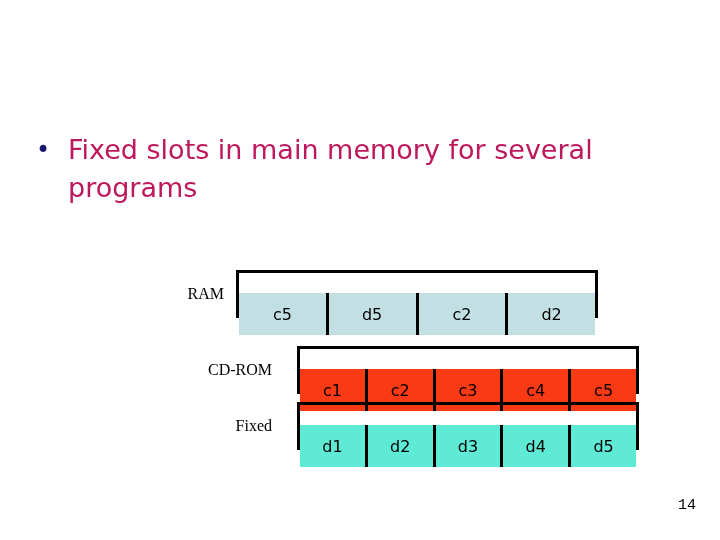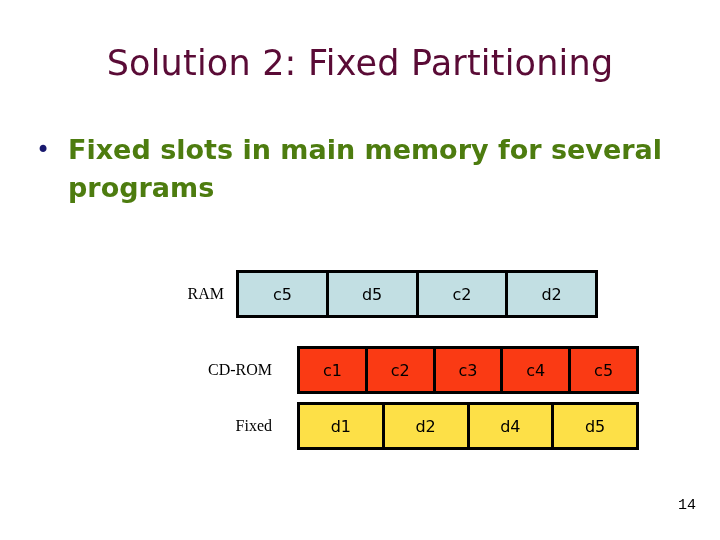--- a/index.html
+++ b/index.html
@@ -54,24 +54,23 @@
   .bullet-marker {
     flex: 0 0 auto;
     width: 32px;
     text-align: left;
     font-size: 24px;
     line-height: 38px;
     color: #18186e;
   }
   .bullet-text {
     flex: 1 1 auto;
-    color: #4d7c0f;
+    color: #be185d;
     font-size: 27px;
     line-height: 38px;
-    font-weight: bold;
   }
 
   
   .diagram {
     position: absolute;
     left: 0;
     top: 268px;
     width: 720px;
   }
   .mem-row {
@@ -110,44 +109,44 @@
 
   .cell {
     box-sizing: border-box;
     display: flex;
     align-items: center;
     justify-content: center;
     font-size: 16px;
     color: #000000;
     border-right: 3px solid #000000;
     height: 100%;
+    margin-top: 20px;
   }
   .cell:last-child { border-right: none; }
 
   .cell.ram-cell   { background: #c2dfe3; flex: 1 1 0; }
   .cell.ram-cell.wide { flex: 1.45 1 0; }
   .cell.cd-cell    { background: #fa3a14; flex: 1 1 0; }
-  .cell.disk-cell  { background: #fde047; flex: 1 1 0; }
+  .cell.disk-cell  { background: #5eead4; flex: 1 1 0; }
 
   
   .page-number {
     position: absolute;
     right: 24px;
     bottom: 26px;
     font-size: 15px;
     color: #000000;
     font-family: Liberation Mono, monospace;
   }
 </style>
 </head>
 <body>
 
 <div class="slide">
 
-  <div class="slide-title">Solution 2: Fixed Partitioning</div>
 
   <div class="bullet-block">
     <div class="bullet-row">
       <span class="bullet-marker">•</span>
       <span class="bullet-text">Fixed slots in main memory for several programs</span>
     </div>
   </div>
 
   <div class="diagram">
 
@@ -170,20 +169,21 @@
         <div class="cell cd-cell">c4</div>
         <div class="cell cd-cell">c5</div>
       </div>
     </div>
 
     <div class="mem-row disk">
       <div class="row-label">Fixed</div>
       <div class="cell-strip">
         <div class="cell disk-cell">d1</div>
         <div class="cell disk-cell">d2</div>
+        <div class="cell disk-cell">d3</div>
         <div class="cell disk-cell">d4</div>
         <div class="cell disk-cell">d5</div>
       </div>
     </div>
 
   </div>
 
   <div class="page-number">14</div>
 
 </div>

